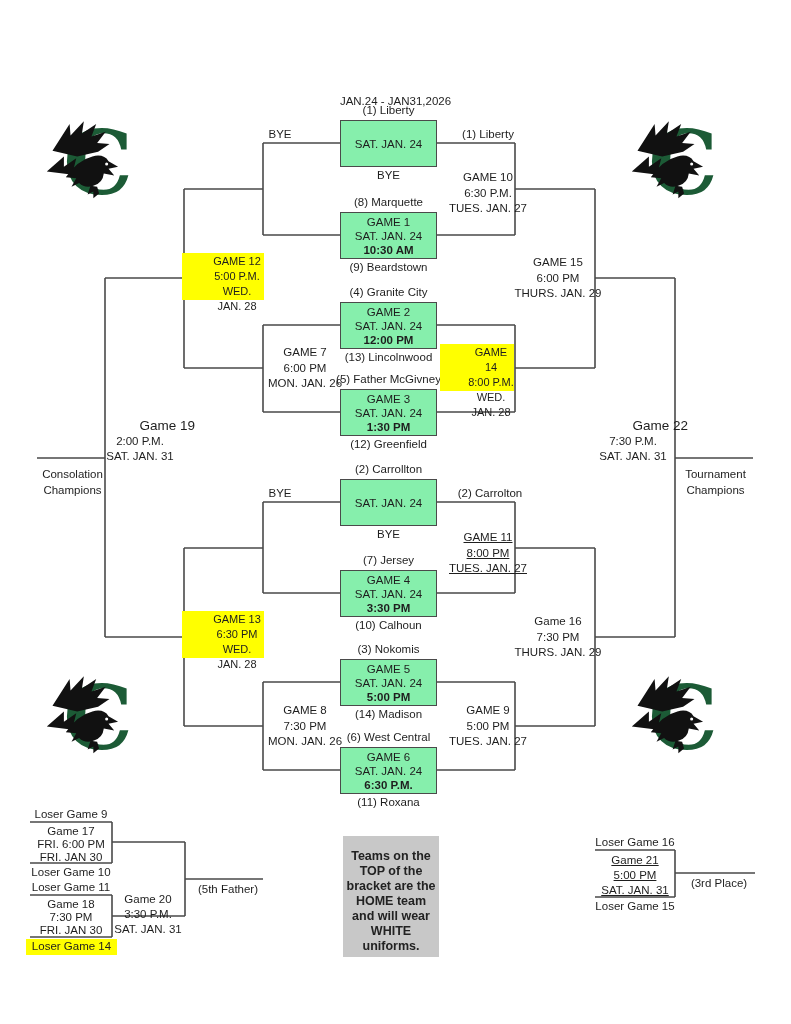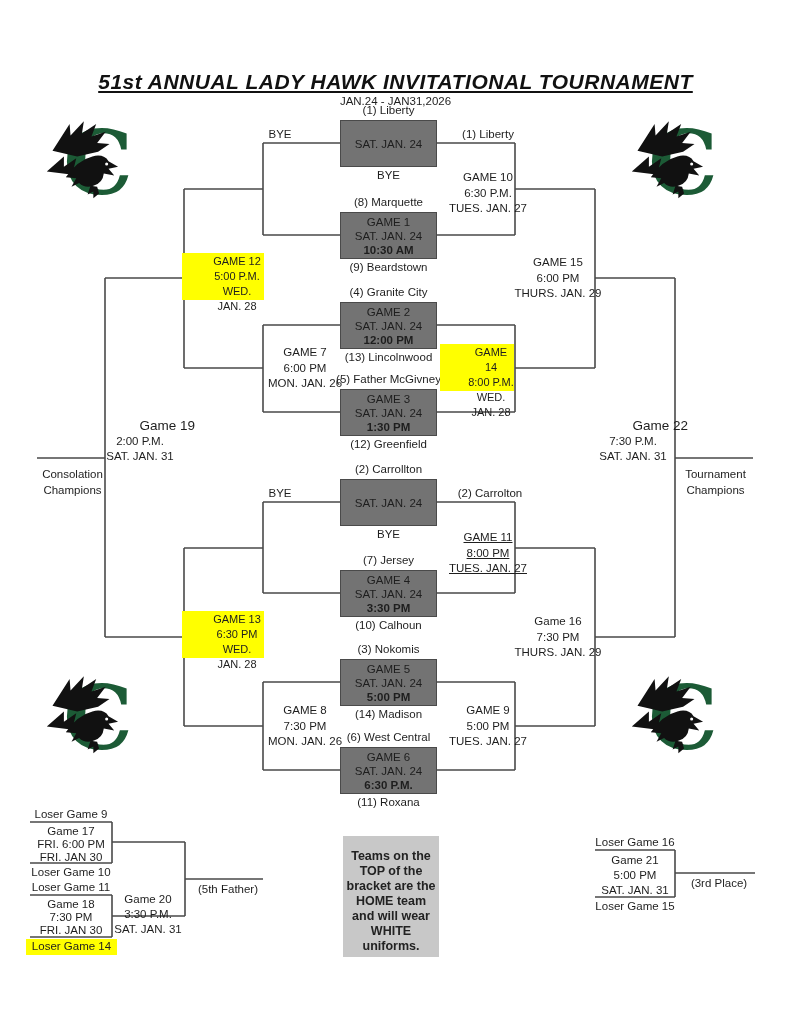--- a/index.html
+++ b/index.html
@@ -4,21 +4,21 @@
 <style>
   html,body{margin:0;padding:0;background:#e8e8e8;}
   #page{position:relative;width:791px;height:1024px;background:#ffffff;margin:0 auto;
         font-family:"Liberation Sans","DejaVu Sans",sans-serif;color:#1e1e1e;overflow:hidden;}
   .abs{position:absolute;}
   #title{left:40px;top:70px;width:711px;text-align:center;font-size:21px;font-weight:bold;
          font-style:italic;text-decoration:underline;letter-spacing:.5px;color:#111;}
   #subtitle{left:300px;top:95px;width:191px;text-align:center;font-size:11.5px;}
   .seed{left:318px;width:141px;text-align:center;font-size:11.5px;}
   .side{text-align:center;font-size:11.5px;}
-  .gbox{left:340px;width:97px;height:47px;border:1.5px solid #4a4a4a;background:#737373;
+  .gbox{left:340px;width:97px;height:47px;border:1.5px solid #4a4a4a;background:#86efac;
         box-sizing:border-box;text-align:center;font-size:11.5px;line-height:14px;padding-top:2px;}
   .gbox.single{display:flex;align-items:center;justify-content:center;padding-top:0;}
   .bold{font-weight:bold;}
   .ann{text-align:center;font-size:11.5px;line-height:15.5px;}
   .ann .big{font-size:13.5px;text-align:right;}
   .hl{background:#ffff00;box-sizing:border-box;padding-top:1px;}
   .hl div{line-height:15px;padding-left:28px;}
   .mini{text-align:center;font-size:11.5px;line-height:13px;}
   .mini3{text-align:center;font-size:11.5px;line-height:15px;}
   .champ{text-align:center;font-size:11.5px;line-height:16px;white-space:pre-line;}
@@ -76,21 +76,20 @@
   <svg class="logo" style="left:628px;top:113px;">
       <use href="#hawk"></use>
     </svg>
   <svg class="logo" style="left:43px;top:668px;">
       <use href="#hawk"></use>
     </svg>
   <svg class="logo" style="left:628px;top:668px;">
       <use href="#hawk"></use>
     </svg>
 
-  <div class="abs" id="title">51st ANNUAL LADY HAWK INVITATIONAL TOURNAMENT</div>
   <div class="abs" id="subtitle">JAN.24 - JAN31,2026</div>
 
   <div class="abs seed" style="top:104px;">(1) Liberty</div>
   <div class="abs seed" style="top:169px;">BYE</div>
   <div class="abs seed" style="top:196px;">(8) Marquette</div>
   <div class="abs seed" style="top:261px;">(9) Beardstown</div>
   <div class="abs seed" style="top:286px;">(4) Granite City</div>
   <div class="abs seed" style="top:351px;">(13) Lincolnwood</div>
   <div class="abs seed" style="top:373px;">(5) Father McGivney</div>
   <div class="abs seed" style="top:438px;">(12) Greenfield</div>
@@ -238,21 +237,21 @@
 
   <div class="abs" id="note">Teams on the
 TOP of the
 bracket are the
 HOME team
 and will wear
 WHITE
 uniforms.</div>
 
   <div class="abs mini" style="left:593px;top:836px;width:84px;">Loser Game 16</div>
-  <div class="abs mini3" style="left:593px;top:853px;width:84px;">
+  <div class="abs mini3" style="left:593px;top:853px;width:84px;text-decoration:underline;">
     <div>Game 21</div>
     <div>5:00 PM</div>
     <div>SAT. JAN. 31</div>
   </div>
   <div class="abs mini" style="left:593px;top:900px;width:84px;">Loser Game 15</div>
   <div class="abs mini" style="left:683px;top:877px;width:72px;">(3rd Place)</div>
 
 </div>
 
 </body></html>

